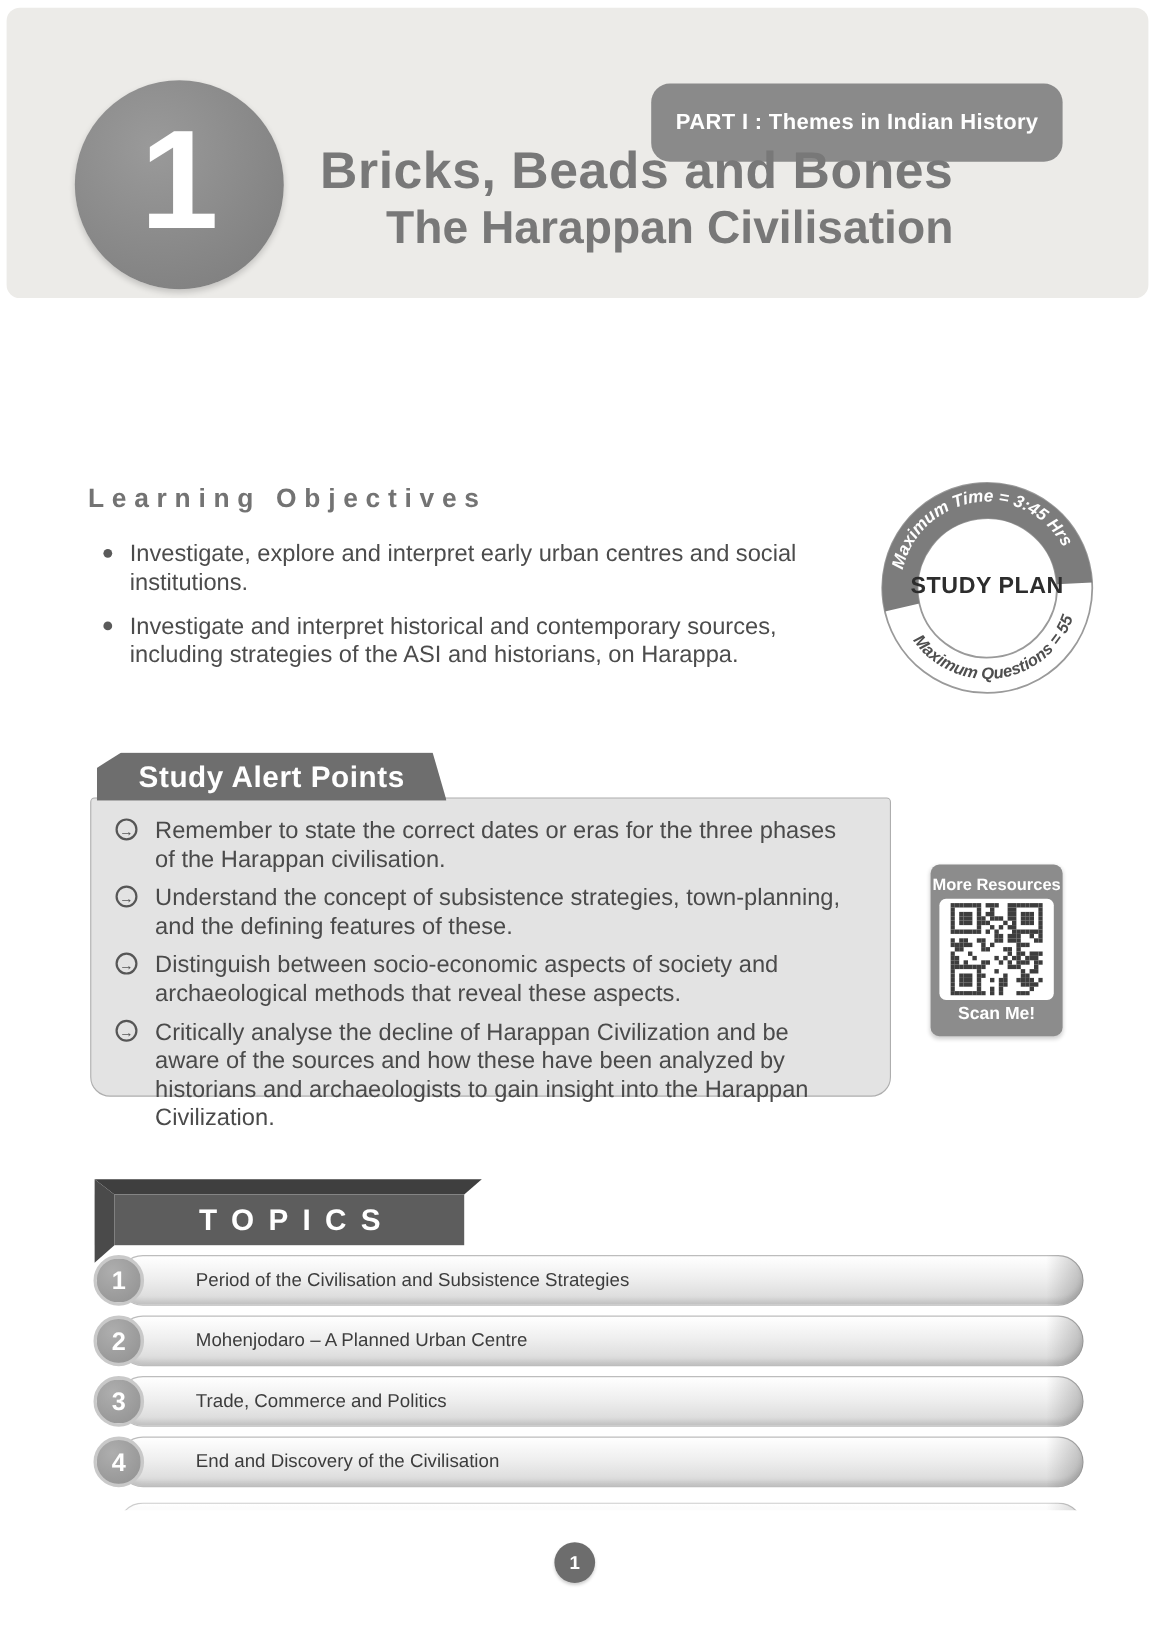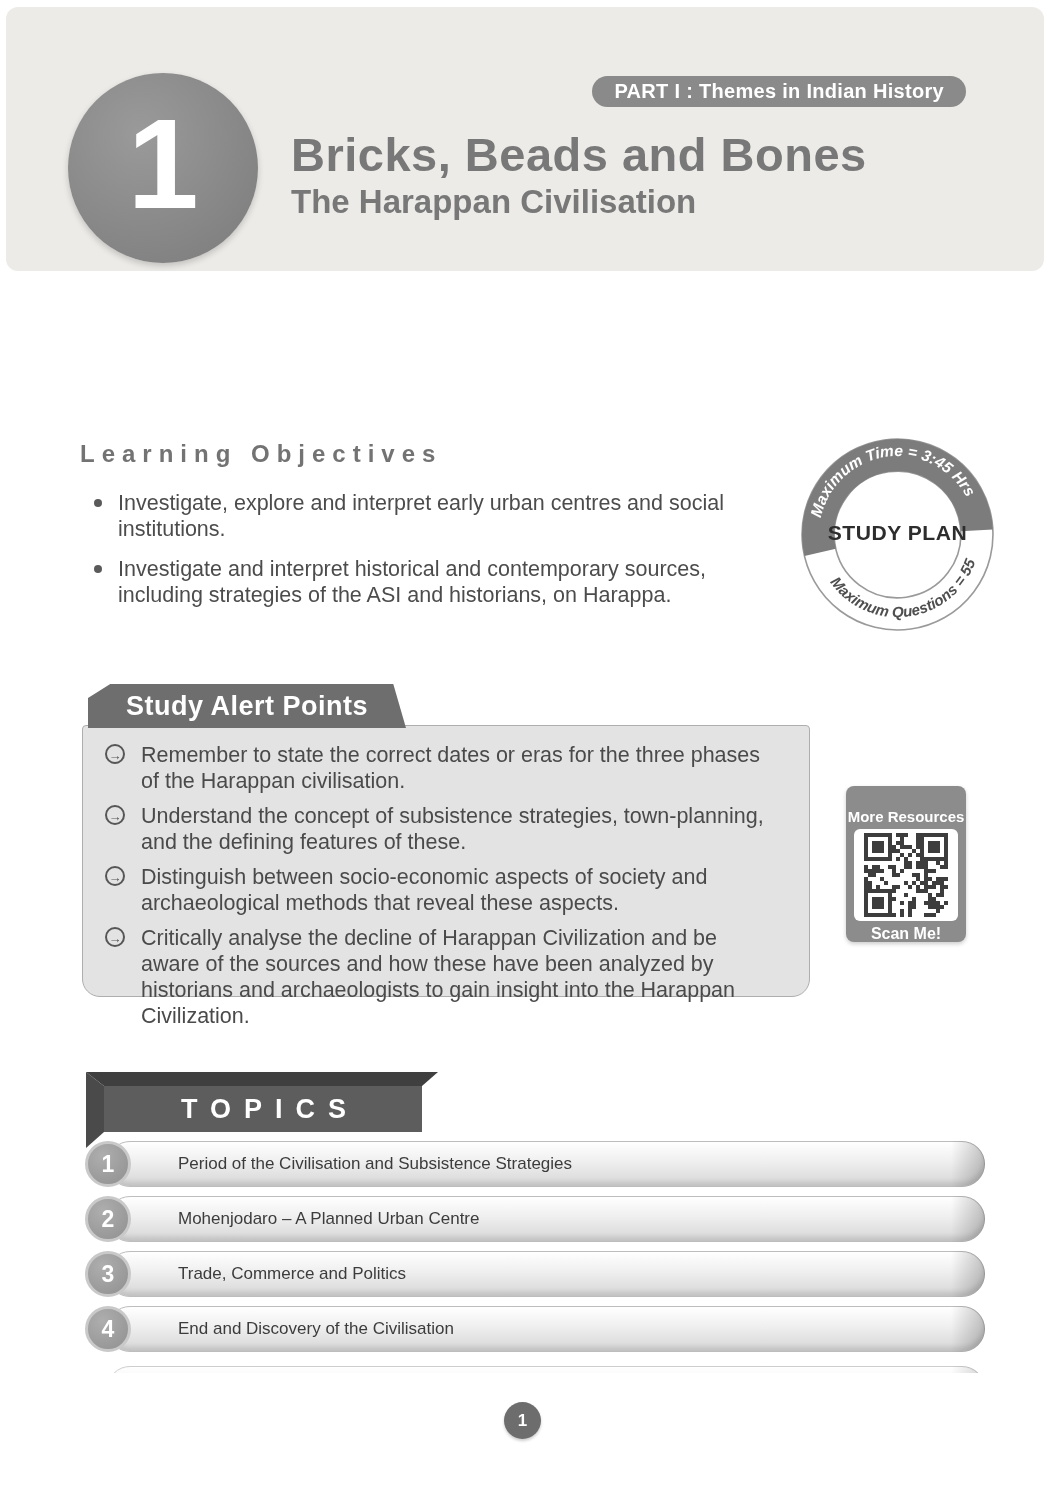--- a/index.html
+++ b/index.html
@@ -8,34 +8,34 @@
     font-family:"Liberation Sans",sans-serif;color:#4c4c4c;
   }
   
   .banner{
     position:absolute;left:6px;top:7px;right:6px;height:264px;
     background:#ecebe8;border-radius:12px;
   }
   .part-badge{
     position:absolute;right:78px;top:69px;
     background:#8a8a8a;color:#fff;font-weight:bold;font-size:20px;
-    padding:4px 22px;border-radius:17px;letter-spacing:.3px;
+    padding:24px 22px;border-radius:17px;letter-spacing:.3px;
   }
   .chapter-circle{
     position:absolute;left:62px;top:66px;width:190px;height:190px;border-radius:50%;
     background:radial-gradient(circle at 38% 32%,#9a9a9a,#848484 70%,#7b7b7b);
     display:flex;align-items:center;justify-content:center;
     box-shadow:0 3px 6px rgba(0,0,0,.18);
   }
   .chapter-circle span{color:#fff;font-size:128px;font-weight:bold;line-height:1;transform:translateY(-4px);}
   .chapter-title{
     position:absolute;left:285px;top:122px;color:#787878;
   }
   .chapter-title .t1{font-size:47px;font-weight:bold;letter-spacing:.5px;line-height:1.1;}
-  .chapter-title .t2{font-size:33px;font-weight:bold;line-height:1.25;}
+  .chapter-title .t2{font-size:42px;font-weight:bold;line-height:1.25;text-align:right;}
   
   .lo-head{
     position:absolute;left:80px;top:440px;
     font-size:24px;font-weight:bold;color:#737373;letter-spacing:7px;
   }
   .lo-list{position:absolute;left:92px;top:490px;width:690px;}
   .lo-item{display:flex;margin-bottom:14px;font-size:21.5px;line-height:26px;color:#4c4c4c;}
   .lo-item .dot{flex:0 0 8px;width:8px;height:8px;border-radius:50%;background:#5a5a5a;margin:9px 16px 0 2px;}
   
   .study-plan{position:absolute;left:795px;top:432px;width:205px;height:205px;}
@@ -57,21 +57,21 @@
     flex:0 0 20px;width:20px;height:20px;border-radius:50%;border:2px solid #565656;
     color:#565656;font-size:13px;line-height:20px;text-align:center;font-weight:bold;
     margin:2px 16px 0 6px;box-sizing:border-box;
   }
   
   .qr-box{
     position:absolute;left:846px;top:786px;width:120px;height:156px;
     background:#8c8c8c;border-radius:8px;text-align:center;
     box-shadow:0 2px 4px rgba(0,0,0,.2);
   }
-  .qr-box .lbl-top{color:#fff;font-weight:bold;font-size:15px;line-height:17px;padding-top:22px;}
+  .qr-box .lbl-top{color:#fff;font-weight:bold;font-size:15px;line-height:17px;padding-top:10px;}
   .qr-white{margin:4px auto 4px;width:104px;height:92px;background:#fff;border-radius:6px;
     display:flex;align-items:center;justify-content:center;}
   .qr-box .lbl-bot{color:#fff;font-weight:bold;font-size:16px;}
   
   .topics-3d{position:absolute;left:78px;top:1068px;width:380px;height:88px;}
   .topic-rows{position:absolute;left:85px;top:1141px;width:900px;}
   .topic-row{position:relative;height:46px;margin-bottom:9px;}
   .topic-bar{
     position:absolute;left:22px;right:0;top:0;height:46px;border-radius:23px;
     background:linear-gradient(#ffffff 0%,#efefef 45%,#d6d6d6 100%);

